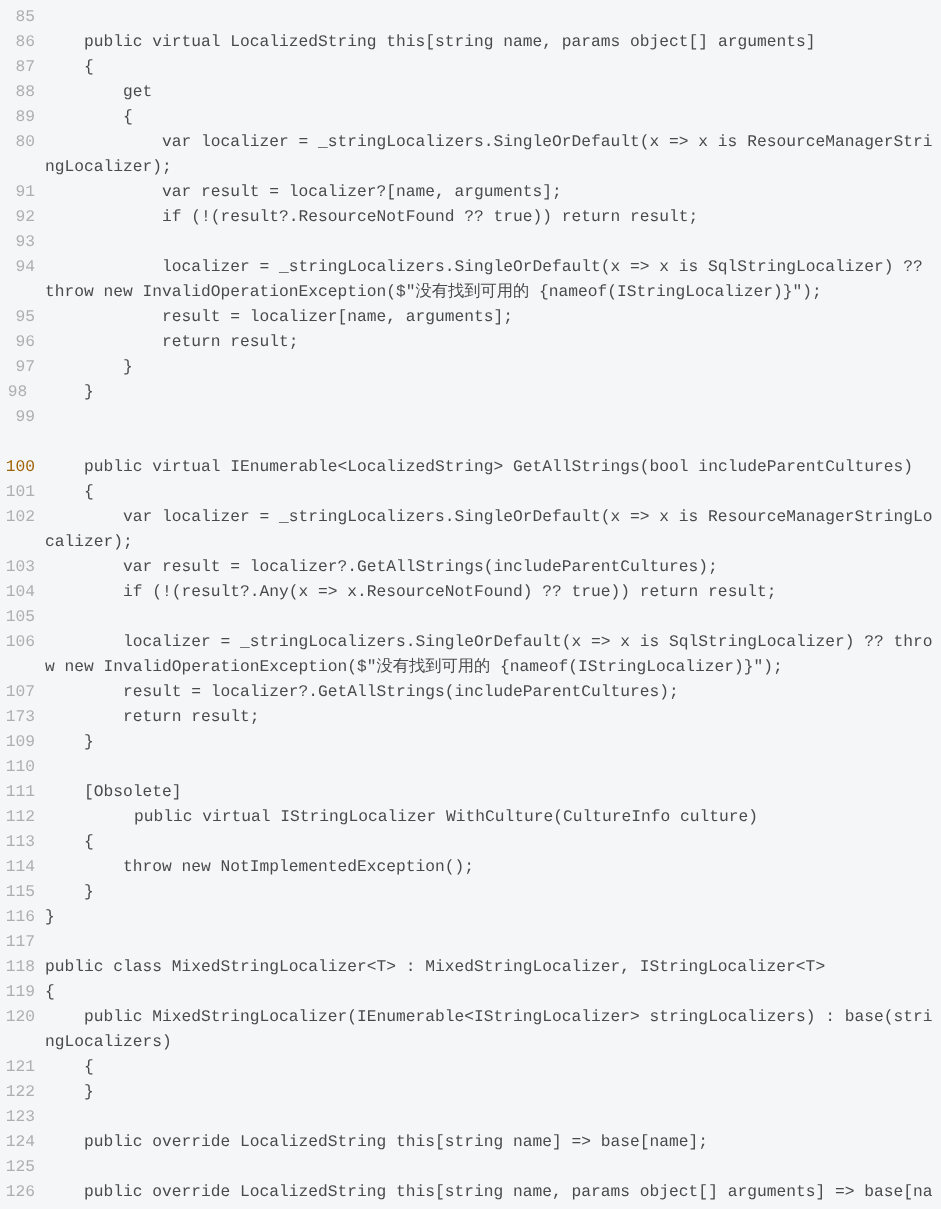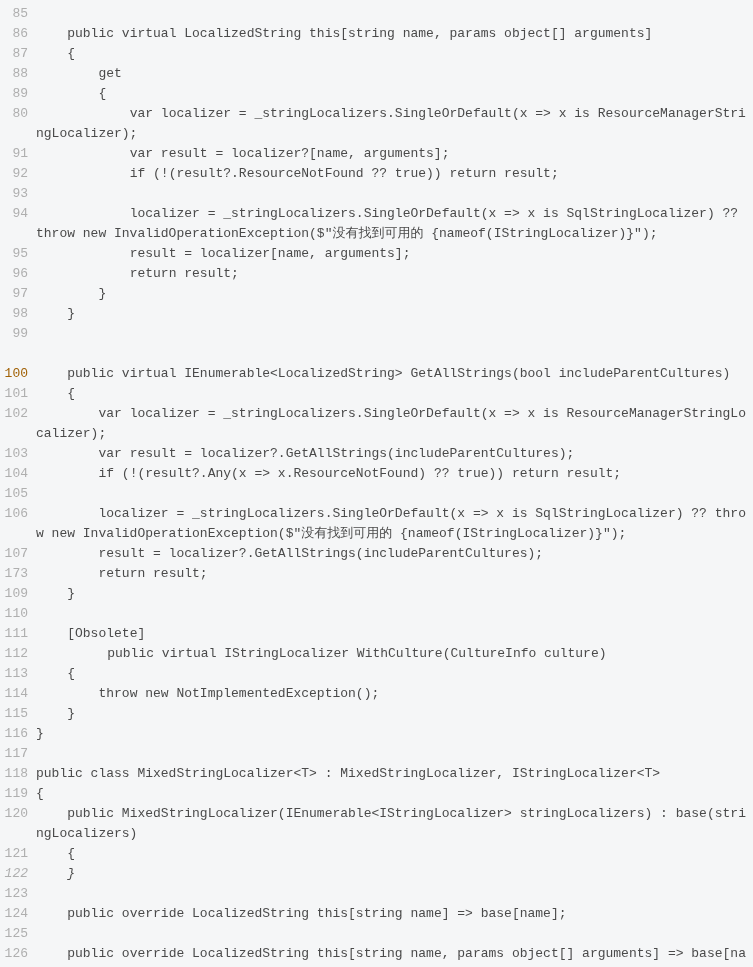--- a/index.html
+++ b/index.html
@@ -76,21 +76,21 @@
     </div>
     <div style="display: flex;">
       <div style="flex-shrink: 0; width: 36px; text-align: right; color: rgb(175, 175, 175); padding-right: 8px; user-select: none;">96</div>
       <div class="code-line" style="flex: 1 1 0%;">            return result;</div>
     </div>
     <div style="display: flex;">
       <div style="flex-shrink: 0; width: 36px; text-align: right; color: rgb(175, 175, 175); padding-right: 8px; user-select: none;">97</div>
       <div class="code-line" style="flex: 1 1 0%;">        }</div>
     </div>
     <div style="display: flex;">
-      <div style="flex-shrink: 0; width: 36px; text-align: right; color: rgb(175, 175, 175); padding-right: 8px; user-select: none;">98</div>
+      <div style="flex-shrink: 0; width: 36px; text-align: center; color: rgb(175, 175, 175); padding-right: 8px; user-select: none;">98</div>
       <div class="code-line" style="flex: 1 1 0%;">    }</div>
     </div>
     <div style="display: flex; flex-direction: column;">
       <div style="flex-shrink: 0; width: 36px; text-align: right; color: rgb(175, 175, 175); padding-right: 8px; user-select: none;">99</div>
       <div class="code-line" style="flex: 1 1 0%;">&nbsp;</div>
     </div>
     <div style="display: flex;">
       <div style="flex-shrink: 0; width: 36px; text-align: right; color: #a16207; padding-right: 8px; user-select: none;">100</div>
       <div class="code-line" style="flex: 1 1 0%;">    public virtual IEnumerable&lt;LocalizedString&gt; GetAllStrings(bool includeParentCultures)</div>
     </div>
@@ -171,21 +171,21 @@
       <div class="code-line" style="flex: 1 1 0%;">{</div>
     </div>
     <div style="display: flex;">
       <div style="flex-shrink: 0; width: 36px; text-align: right; color: rgb(175, 175, 175); padding-right: 8px; user-select: none;">120</div>
       <div class="code-line" style="flex: 1 1 0%;">    public MixedStringLocalizer(IEnumerable&lt;IStringLocalizer&gt; stringLocalizers) : base(stringLocalizers)</div>
     </div>
     <div style="display: flex;">
       <div style="flex-shrink: 0; width: 36px; text-align: right; color: rgb(175, 175, 175); padding-right: 8px; user-select: none;">121</div>
       <div class="code-line" style="flex: 1 1 0%;">    {</div>
     </div>
-    <div style="display: flex; font-style: italic;">
+    <div style="display: flex;">
       <div style="flex-shrink: 0; width: 36px; text-align: right; color: rgb(175, 175, 175); padding-right: 8px; user-select: none;">122</div>
       <div class="code-line" style="flex: 1 1 0%;">    }</div>
     </div>
     <div style="display: flex;">
       <div style="flex-shrink: 0; width: 36px; text-align: right; color: rgb(175, 175, 175); padding-right: 8px; user-select: none;">123</div>
       <div class="code-line" style="flex: 1 1 0%;">&nbsp;</div>
     </div>
     <div style="display: flex;">
       <div style="flex-shrink: 0; width: 36px; text-align: right; color: rgb(175, 175, 175); padding-right: 8px; user-select: none;">124</div>
       <div class="code-line" style="flex: 1 1 0%;">    public override LocalizedString this[string name] =&gt; base[name];</div>

